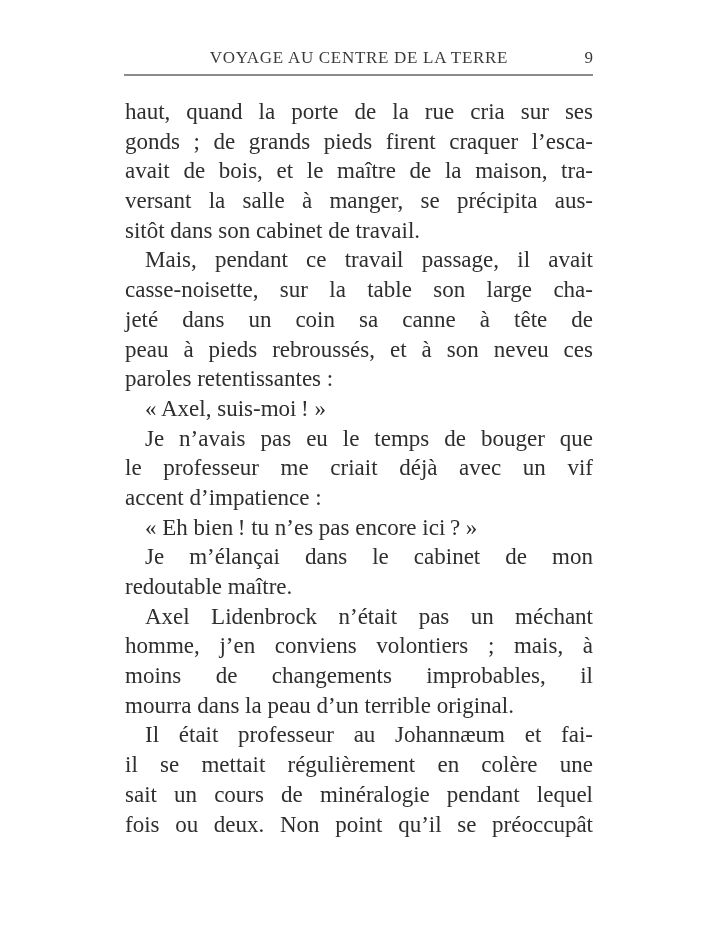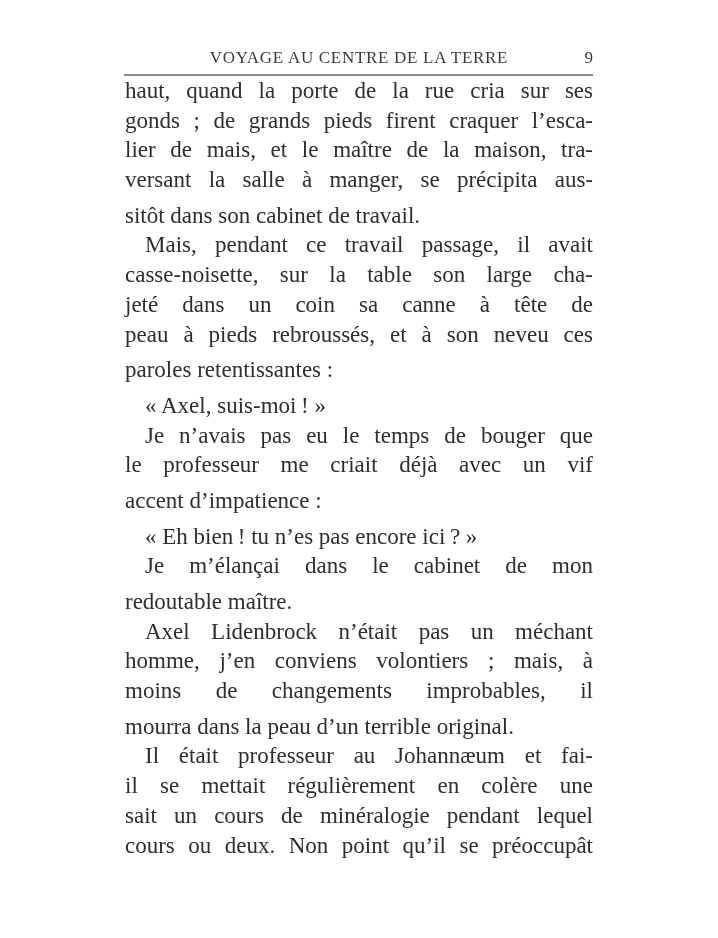--- a/index.html
+++ b/index.html
@@ -39,36 +39,35 @@
     letter-spacing:0;
   }
   .header-rule{
     position:absolute;
     left:124px;top:74px;
     width:469px;height:2px;
     background:var(--rule);
   }
   .page-body{
     position:absolute;
-    left:125px;top:76px;
+    left:125px;top:97px;
     width:468px;
     font-size:23px;
     line-height:29.7px;
     color:var(--text);
   }
   .ln{
     height:29.7px;
     text-align:justify;
     text-align-last:justify;
     text-justify:inter-word;
     white-space:normal;
   }
   .ln.fin{
     text-align-last:left;
-    margin-top:6px;
   }
   .ln.ind{
     text-indent:20px;
   }
 </style>
 </head>
 <body>
 
 <div class="page">
 
@@ -77,21 +76,21 @@
     <span class="page-number">9</span>
   </div>
 
   <div class="header-rule"></div>
 
   <div class="page-body">
 
     <div>
       <div class="ln">haut, quand la porte de la rue cria sur ses</div>
       <div class="ln">gonds ; de grands pieds firent craquer l’esca-</div>
-      <div class="ln">lier de mais, et le maître de la maison, tra-</div>
+      <div class="ln">avait de bois, et le maître de la maison, tra-</div>
       <div class="ln">versant la salle à manger, se précipita aus-</div>
       <div class="ln fin">sitôt dans son cabinet de travail.</div>
     </div>
 
     <div>
       <div class="ln ind">Mais, pendant ce travail passage, il avait</div>
       <div class="ln">casse-noisette, sur la table son large cha-</div>
       <div class="ln">jeté dans un coin sa canne à tête de</div>
       <div class="ln">peau à pieds rebroussés, et à son neveu ces</div>
       <div class="ln fin">paroles retentissantes :</div>
@@ -120,17 +119,17 @@
       <div class="ln ind">Axel Lidenbrock n’était pas un méchant</div>
       <div class="ln">homme, j’en conviens volontiers ; mais, à</div>
       <div class="ln">moins de changements improbables, il</div>
       <div class="ln fin">mourra dans la peau d’un terrible original.</div>
     </div>
 
     <div>
       <div class="ln ind">Il était professeur au Johannæum et fai-</div>
       <div class="ln">il se mettait régulièrement en colère une</div>
       <div class="ln">sait un cours de minéralogie pendant lequel</div>
-      <div class="ln">cours ou deux. Non point qu’il se préoccupât</div>
+      <div class="ln">fois ou deux. Non point qu’il se préoccupât</div>
     </div>
 
   </div>
 </div>
 
 </body></html>

